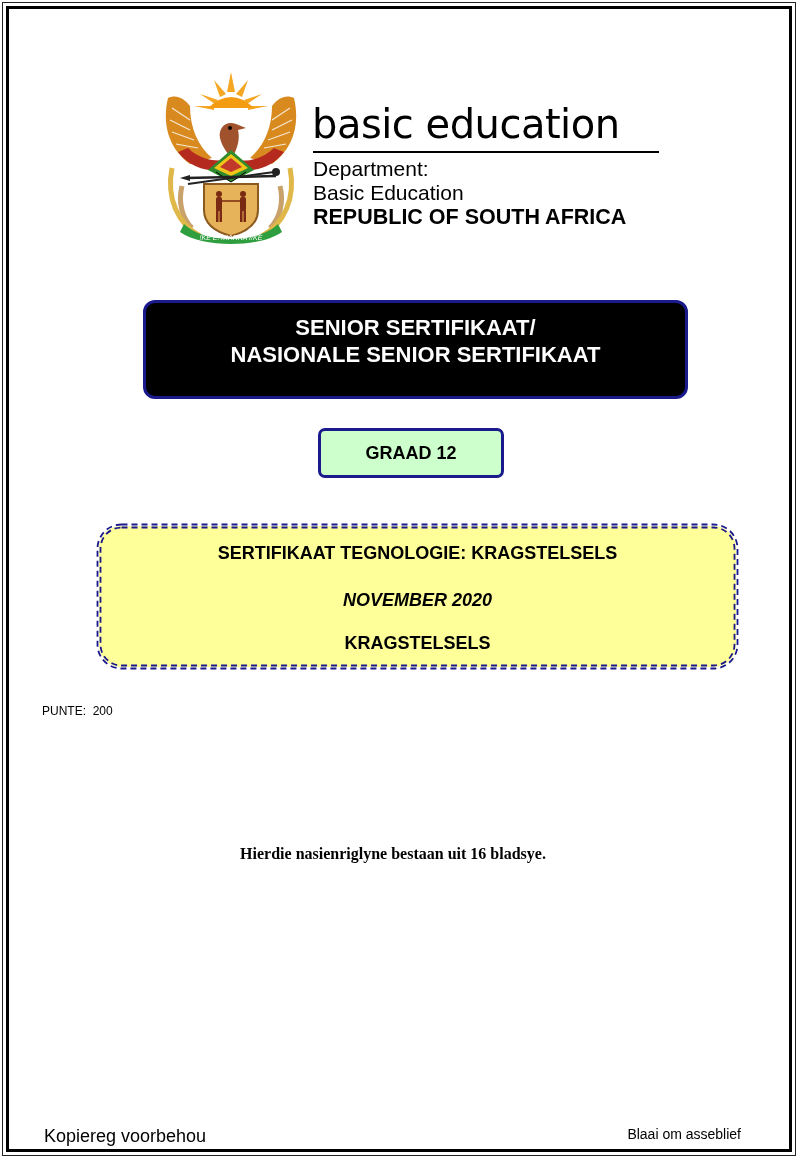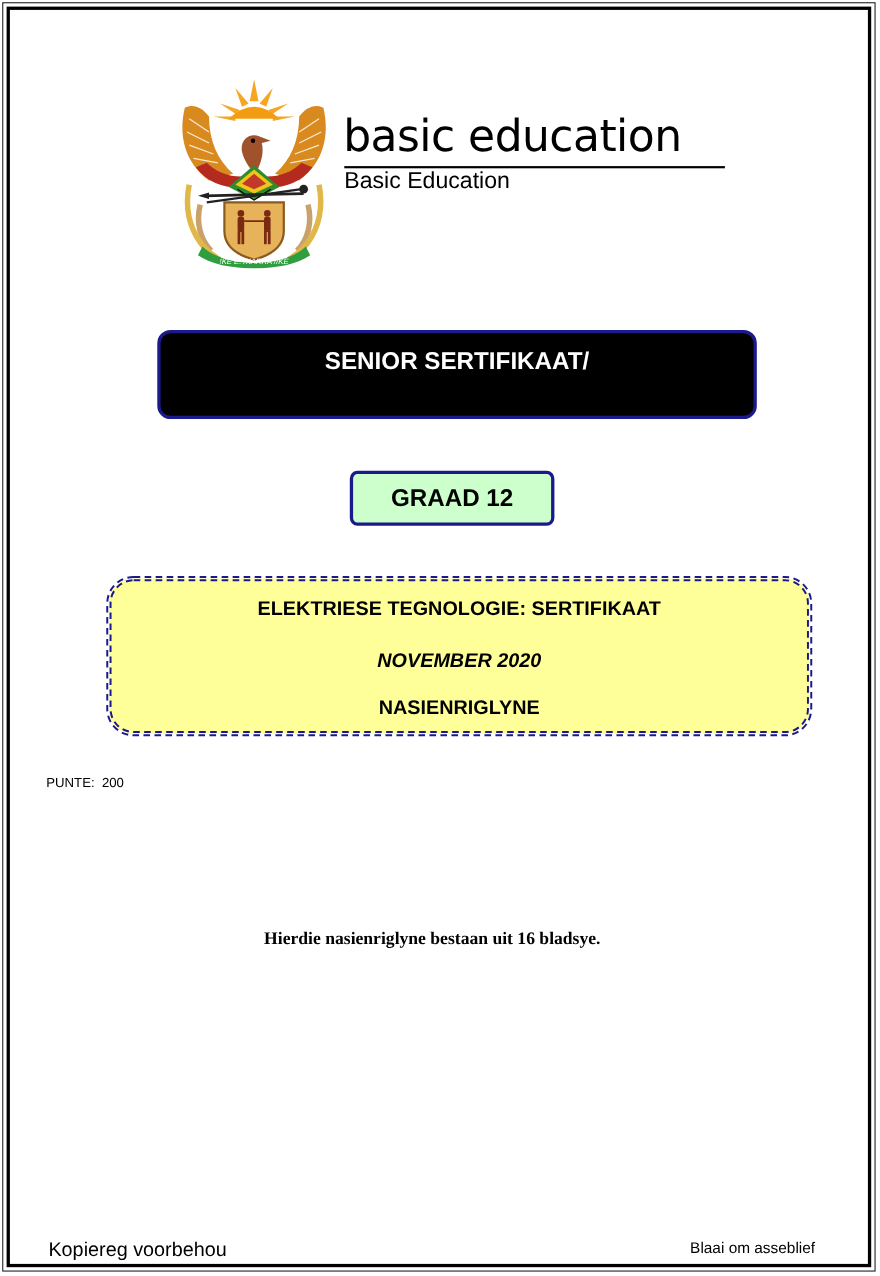--- a/index.html
+++ b/index.html
@@ -61,21 +61,21 @@
       line-height: 24px;
       white-space: nowrap;
     }
     .brand-line.first { margin-top: 4px; }
     .brand-line.bold { font-weight: bold; font-size: 21.5px; }
 
     
     .cert-box {
       position: absolute;
       left: 143px; top: 300px;
-      width: 545px; height: 81px;
+      width: 545px; height: 99px;
       background: #000;
       border: 3px solid #1a1a8c;
       border-radius: 12px;
       box-sizing: border-box;
       color: #fff;
       font-weight: bold;
       font-size: 22px;
       line-height: 27px;
       text-align: center;
       padding-top: 11px;
@@ -84,21 +84,21 @@
     
     .grade-box {
       position: absolute;
       left: 318px; top: 428px;
       width: 186px; height: 50px;
       background: #ccffcc;
       border: 3px solid #1a1a8c;
       border-radius: 7px;
       box-sizing: border-box;
       font-weight: bold;
-      font-size: 22px;
+      font-size: 18px;
       line-height: 44px;
       text-align: center;
     }
 
     
     .subject-box {
       position: absolute;
       left: 95px; top: 522px;
       width: 645px; height: 149px;
     }
@@ -215,39 +215,42 @@
     </g>
 
     <path d="M24 156 C44 176 98 176 118 156 L122 164 C100 180 42 180 20 164 Z" fill="#2e9e3e"></path>
     <text x="71" y="172" text-anchor="middle" font-family="Liberation Sans, sans-serif" font-size="7" fill="#fff" font-style="italic">!KE E: /XARRA //KE</text>
   </svg>
 </div>
 
 <div class="brand-block">
   <div class="brand-title">basic education</div>
   <div class="brand-rule"></div>
+  <div class="brand-line first">Department:</div>
   <div class="brand-line">Basic Education</div>
+  <div class="brand-line bold">REPUBLIC OF SOUTH AFRICA</div>
 </div>
 
 <div class="cert-box">
   <div>SENIOR SERTIFIKAAT/</div>
+  <div>NASIONALE SENIOR SERTIFIKAAT</div>
 </div>
 
 <div class="grade-box">GRAAD 12</div>
 
 <div class="subject-box">
   <svg width="645" height="149" viewBox="0 0 645 149" xmlns="http://www.w3.org/2000/svg">
     <rect x="4" y="4" width="637" height="141" rx="22" ry="22" fill="#ffff99"></rect>
     <rect x="2.5" y="2.5" width="640" height="144" rx="24" ry="24" fill="none" stroke="#1a1a8c" stroke-width="1.8" stroke-dasharray="6 4"></rect>
     <rect x="5.5" y="5.5" width="634" height="138" rx="21" ry="21" fill="none" stroke="#1a1a8c" stroke-width="1.8" stroke-dasharray="6 4"></rect>
   </svg>
   <div class="subject-text">
-    <div class="subject-line" style="top:21px;">ELEKTRIESE TEGNOLOGIE: SERTIFIKAAT</div>
+    <div class="subject-line" style="top:21px;">SERTIFIKAAT TEGNOLOGIE: KRAGSTELSELS</div>
     <div class="subject-line" style="top:68px;font-style:italic;">NOVEMBER 2020</div>
-    <div class="subject-line" style="top:111px;">NASIENRIGLYNE</div>
+    <div class="subject-line" style="top:111px;">KRAGSTELSELS</div>
   </div>
 </div>
 
 <div class="marks">PUNTE:  200</div>
 
 <div class="pages-note">Hierdie nasienriglyne bestaan uit 16 bladsye.</div>
 
 <div class="footer-left">Kopiereg voorbehou</div>
 <div class="footer-right">Blaai om asseblief</div>
 

